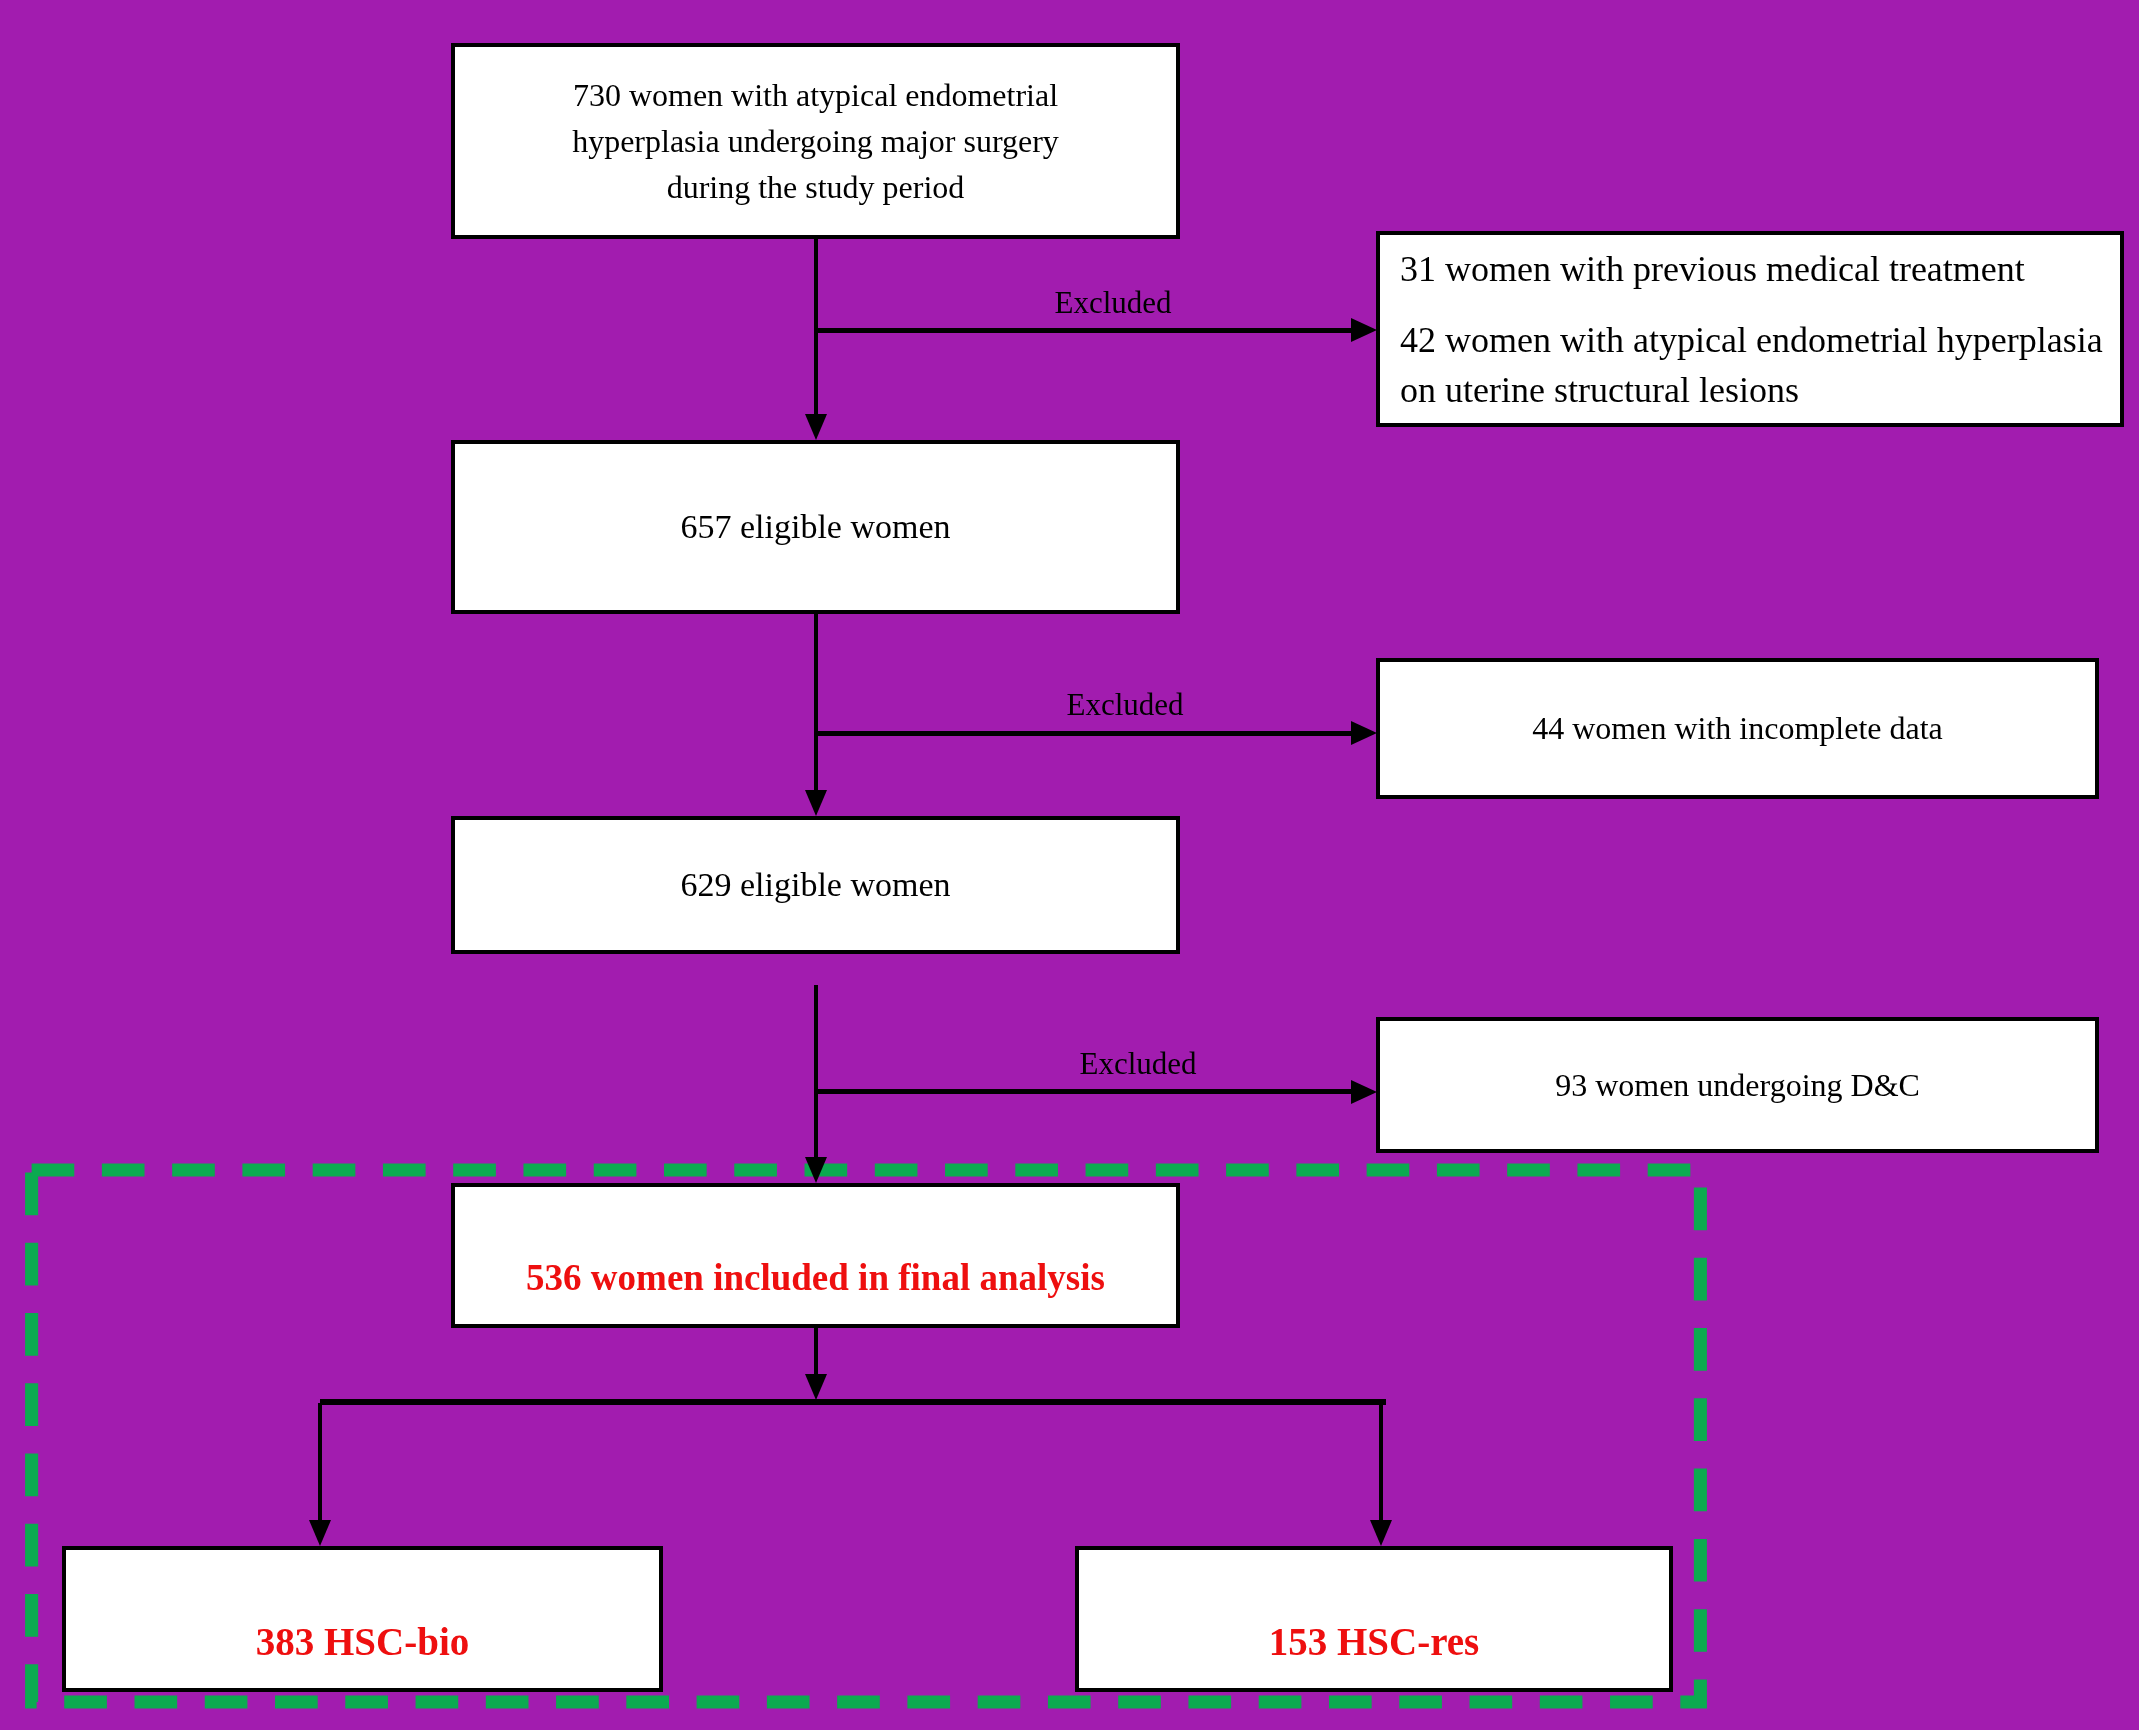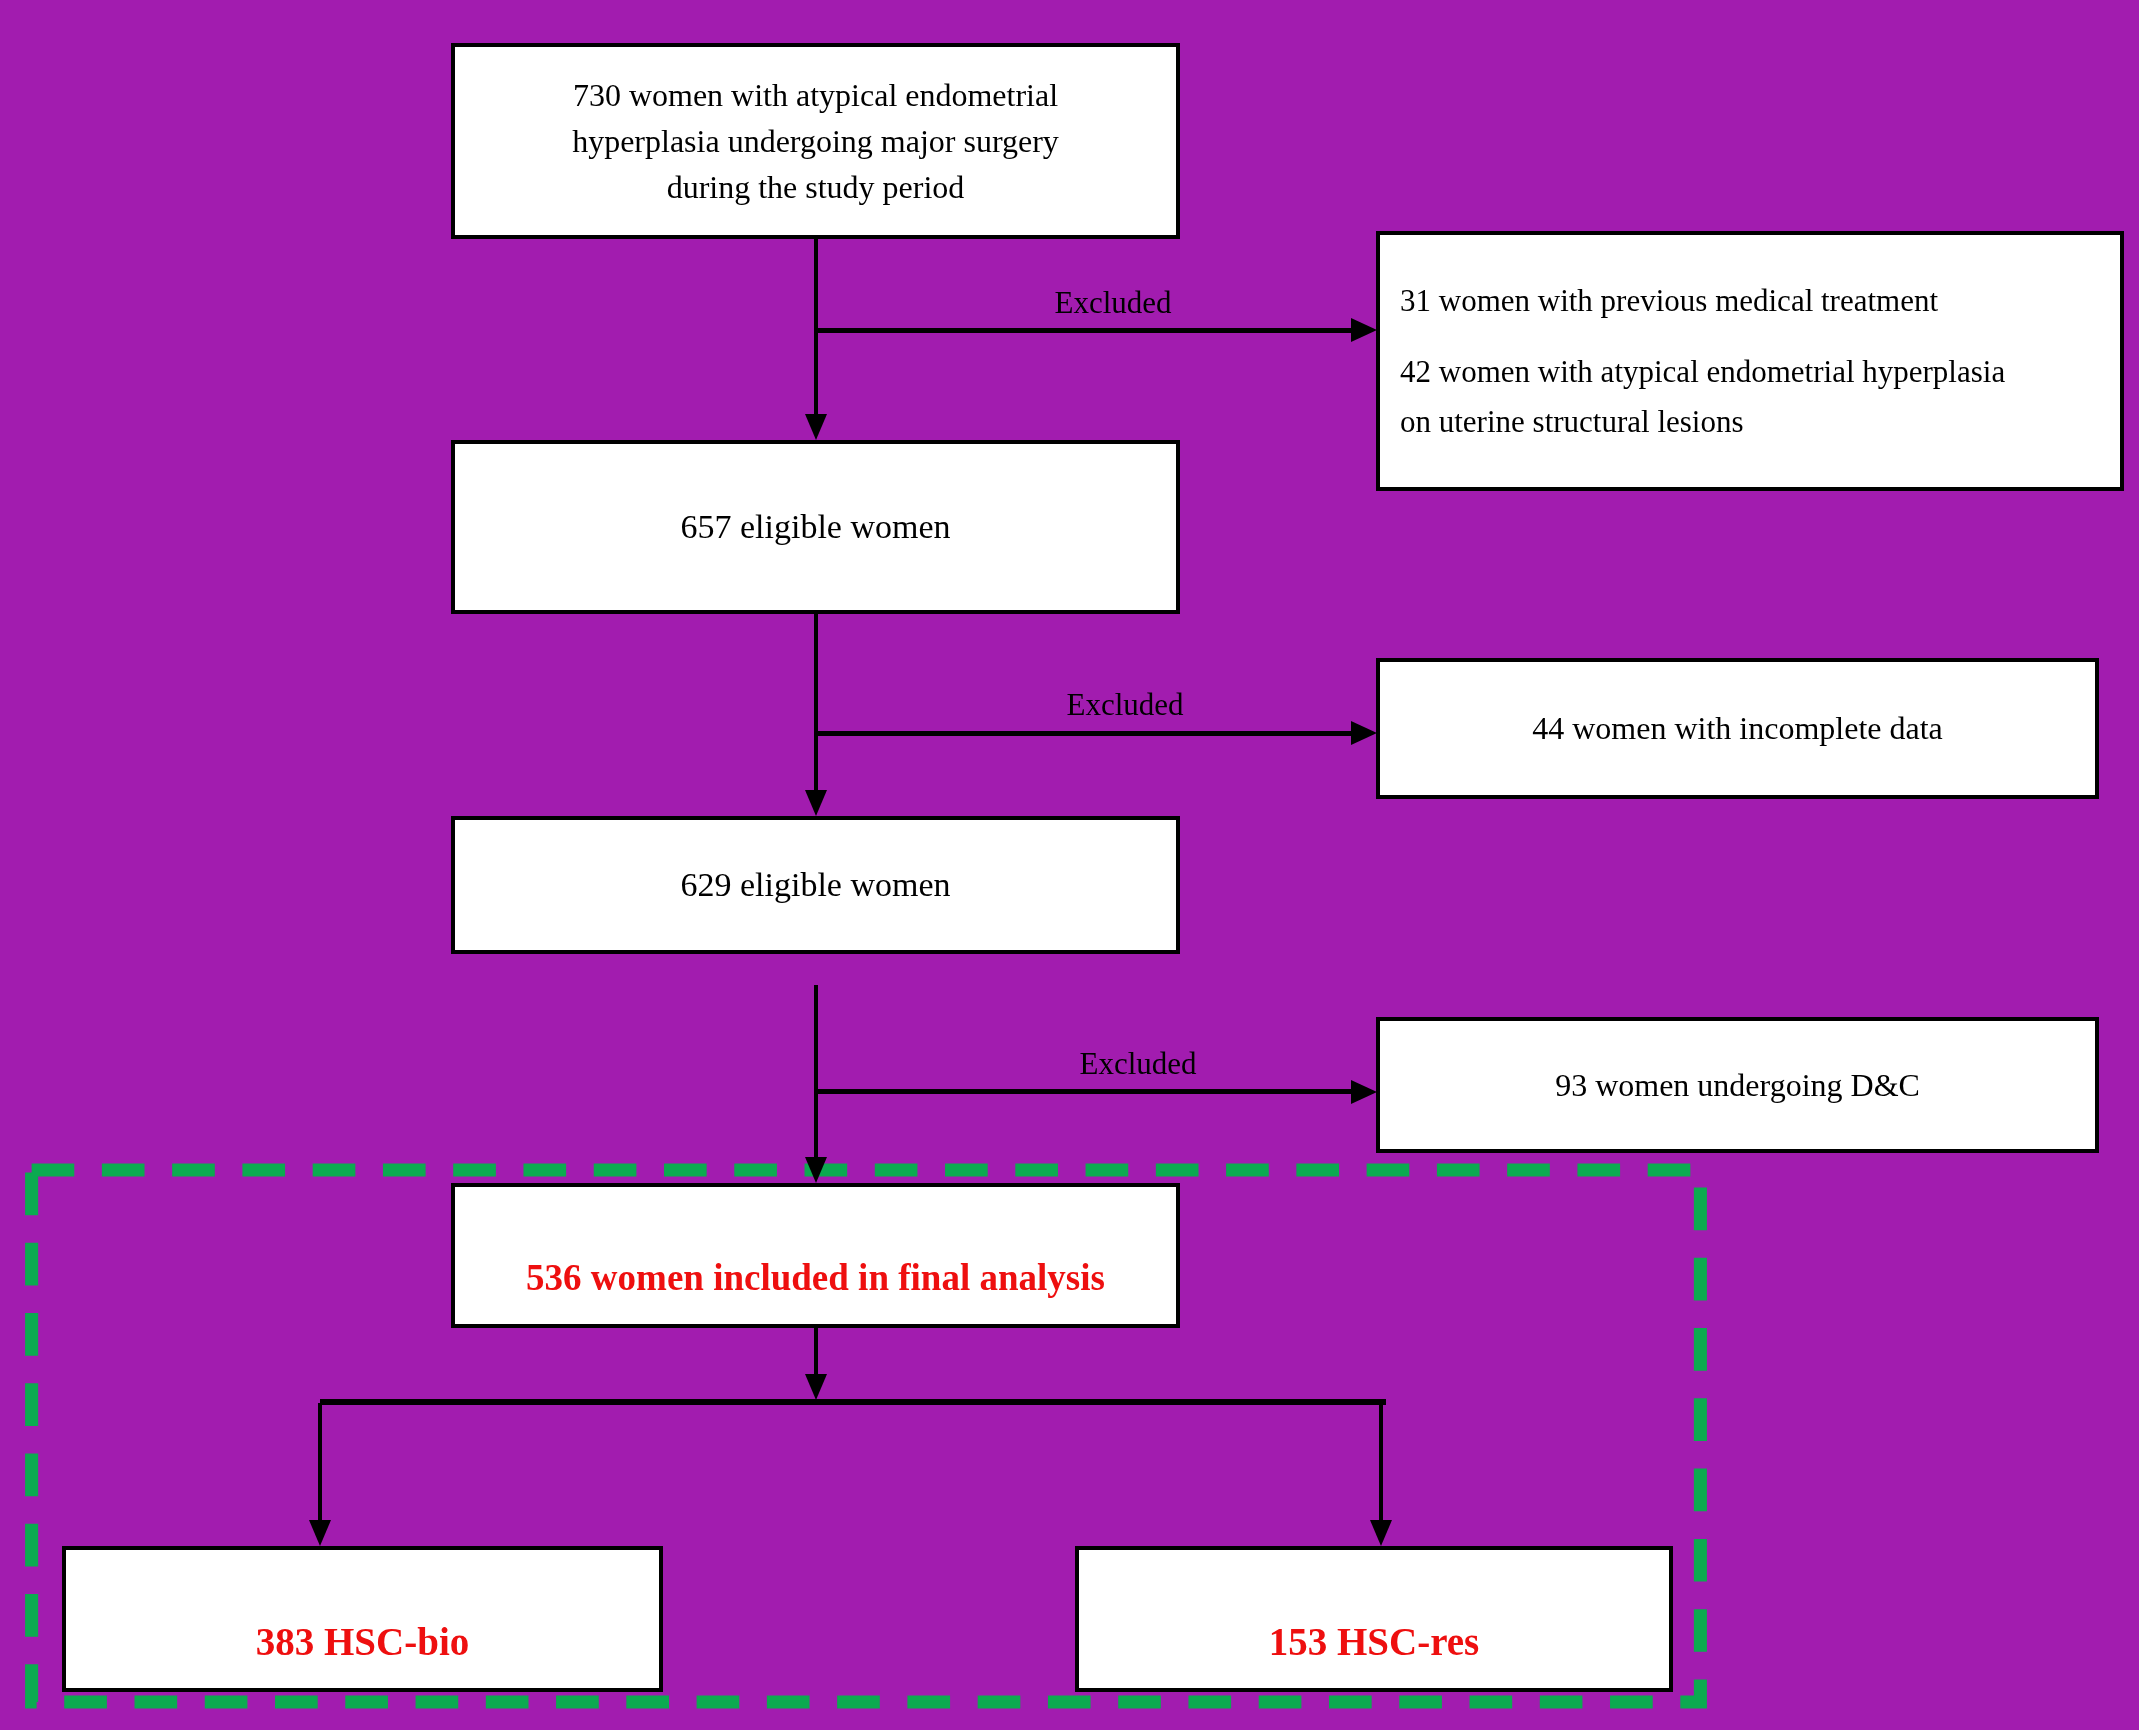--- a/index.html
+++ b/index.html
@@ -62,21 +62,21 @@
     <div>during the study period</div>
   </div>
 
   <div class="vline" style="left: 814px; top: 239px; width: 3.5px; height: 178px; background: rgb(0, 0, 0);"></div>
   <div class="arrow-down" style="left:805px;top:414px;"></div>
 
   <div class="hline" style="left: 816px; top: 328px; width: 535px; height: 4.5px; background: rgb(0, 0, 0);"></div>
   <div class="arrow-right" style="left:1351px;top:318px;"></div>
   <div class="excl-label" style="left:1113px;top:285px;">Excluded</div>
 
-  <div class="box left-text" style="left: 1376px; top: 231px; width: 748px; height: 260px; font-size: 31px; line-height: 50px; border-color: rgb(0, 0, 0); padding-left: 20px;">
+  <div class="box left-text" style="left: 1376px; top: 231px; width: 748px; height: 196px; font-size: 36px; line-height: 50px; border-color: rgb(0, 0, 0); padding-left: 20px;">
     <div>31 women with previous medical treatment</div>
     <div class="gap-top">42 women with atypical endometrial hyperplasia</div>
     <div>on uterine structural lesions</div>
   </div>
 
   <div class="box center-text" style="left: 451px; top: 440px; width: 729px; height: 174px; font-size: 34px; border-color: rgb(0, 0, 0);">
     <div>657 eligible women</div>
   </div>
 
   <div class="vline" style="left: 814px; top: 614px; width: 3.5px; height: 177px; background: rgb(0, 0, 0);"></div>

